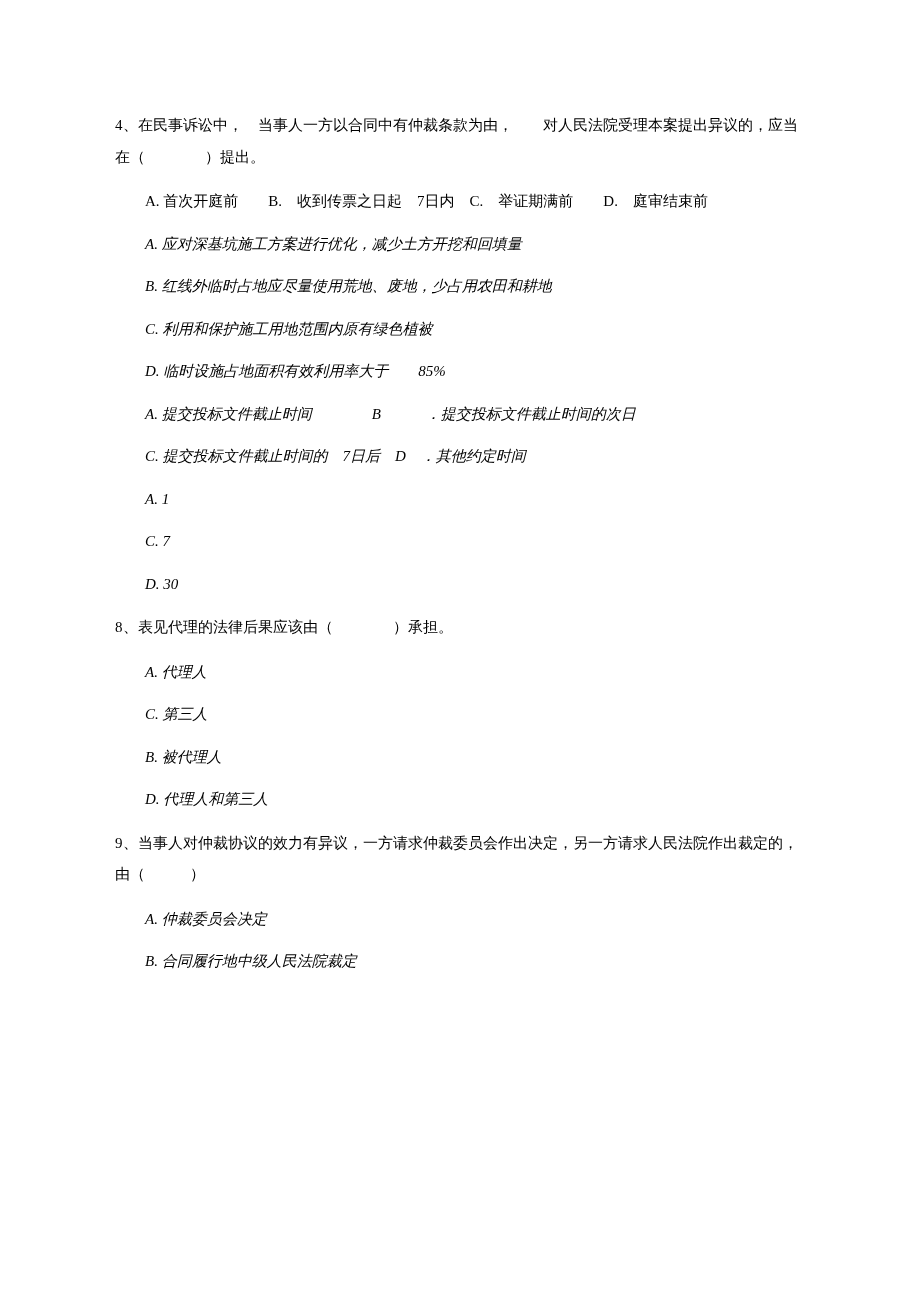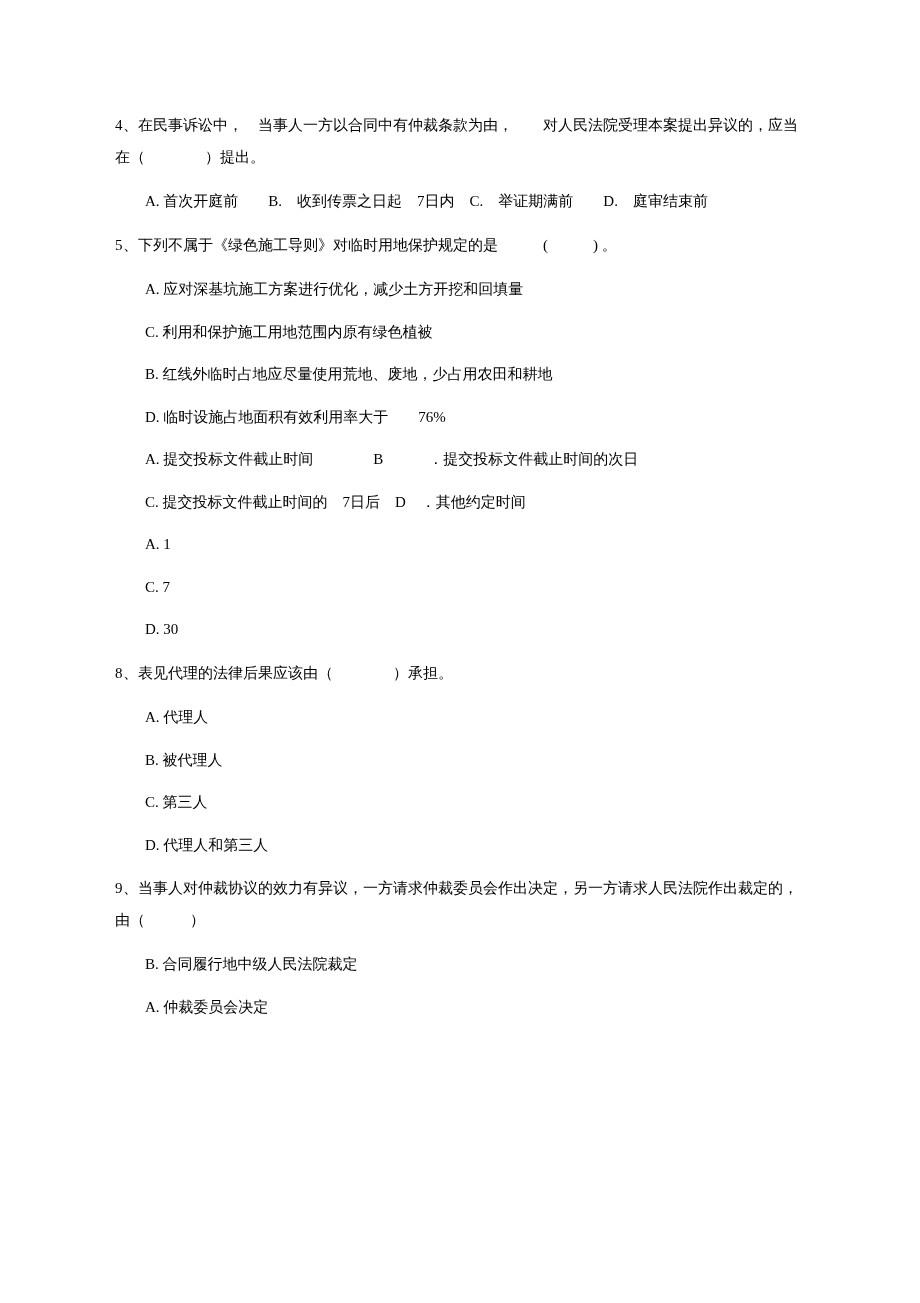--- a/index.html
+++ b/index.html
@@ -18,20 +18,21 @@
     .question-text {
       margin-bottom: 14px;
       line-height: 2.1;
     }
     .options {
       padding-left: 30px;
     }
     .option-row {
       margin-bottom: 14px;
       line-height: 1.9;
+      font-style: italic;
     }
     .inline-options {
       padding-left: 30px;
       margin-bottom: 4px;
       line-height: 1.9;
     }
     .inline-options span {
       margin-right: 20px;
     }
     .num {
@@ -44,28 +45,25 @@
 <div class="question">
   <div class="question-text">
     <span class="num">4</span><span>、在民事诉讼中，　当事人一方以合同中有仲裁条款为由，　　对人民法院受理本案提出异议的，应当在（　　　　）提出。</span>
   </div>
   <div class="inline-options">
     <span>A. 首次开庭前　　B.　收到传票之日起　7日内　C.　举证期满前　　D.　庭审结束前</span>
   </div>
 </div>
 
 <div class="question">
-  <div class="question-text">
-    <span class="num">5</span><span>、下列不属于《绿色施工导则》对临时用地保护规定的是　　　(　　　)  。</span>
-  </div>
   <div class="options">
     <div class="option-row">A. 应对深基坑施工方案进行优化，减少土方开挖和回填量</div>
+    <div class="option-row">B. 红线外临时占地应尽量使用荒地、废地，少占用农田和耕地</div>
     <div class="option-row">C. 利用和保护施工用地范围内原有绿色植被</div>
-    <div class="option-row">B. 红线外临时占地应尽量使用荒地、废地，少占用农田和耕地</div>
-    <div class="option-row">D. 临时设施占地面积有效利用率大于　　76%</div>
+    <div class="option-row">D. 临时设施占地面积有效利用率大于　　85%</div>
   </div>
 </div>
 
 <div class="question">
   <div class="options">
     <div class="option-row">A.  提交投标文件截止时间　　　　B　　　．提交投标文件截止时间的次日</div>
     <div class="option-row">C.  提交投标文件截止时间的　7日后　D　．其他约定时间</div>
   </div>
 </div>
 
@@ -76,27 +74,27 @@
     <div class="option-row">D.   30</div>
   </div>
 </div>
 
 <div class="question">
   <div class="question-text">
     <span class="num">8</span><span>、表见代理的法律后果应该由（　　　　）承担。</span>
   </div>
   <div class="options">
     <div class="option-row">A. 代理人</div>
+    <div class="option-row">C. 第三人</div>
     <div class="option-row">B. 被代理人</div>
-    <div class="option-row">C. 第三人</div>
     <div class="option-row">D. 代理人和第三人</div>
   </div>
 </div>
 
 <div class="question">
   <div class="question-text">
     <span class="num">9</span><span>、当事人对仲裁协议的效力有异议，一方请求仲裁委员会作出决定，另一方请求人民法院作出裁定的，由（　　　）</span>
   </div>
   <div class="options">
+    <div class="option-row">A.  仲裁委员会决定</div>
     <div class="option-row">B.  合同履行地中级人民法院裁定</div>
-    <div class="option-row">A.  仲裁委员会决定</div>
   </div>
 </div>
 
 </body></html>

